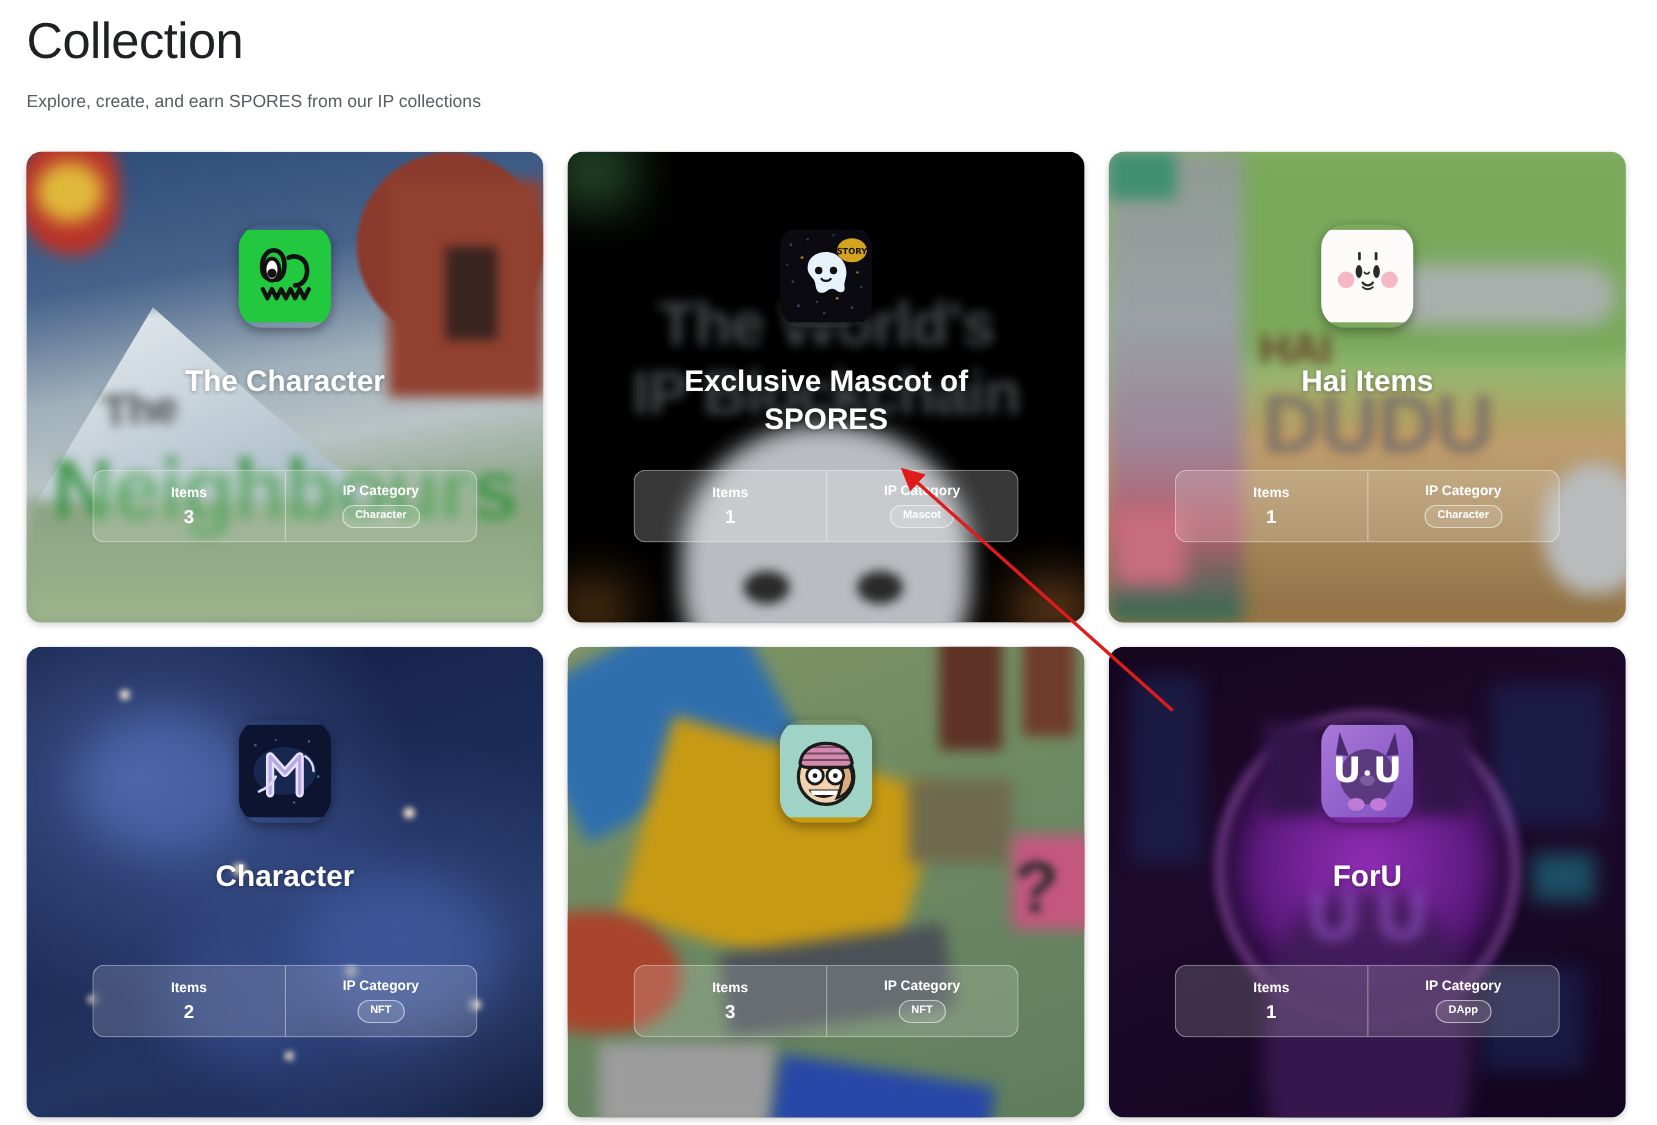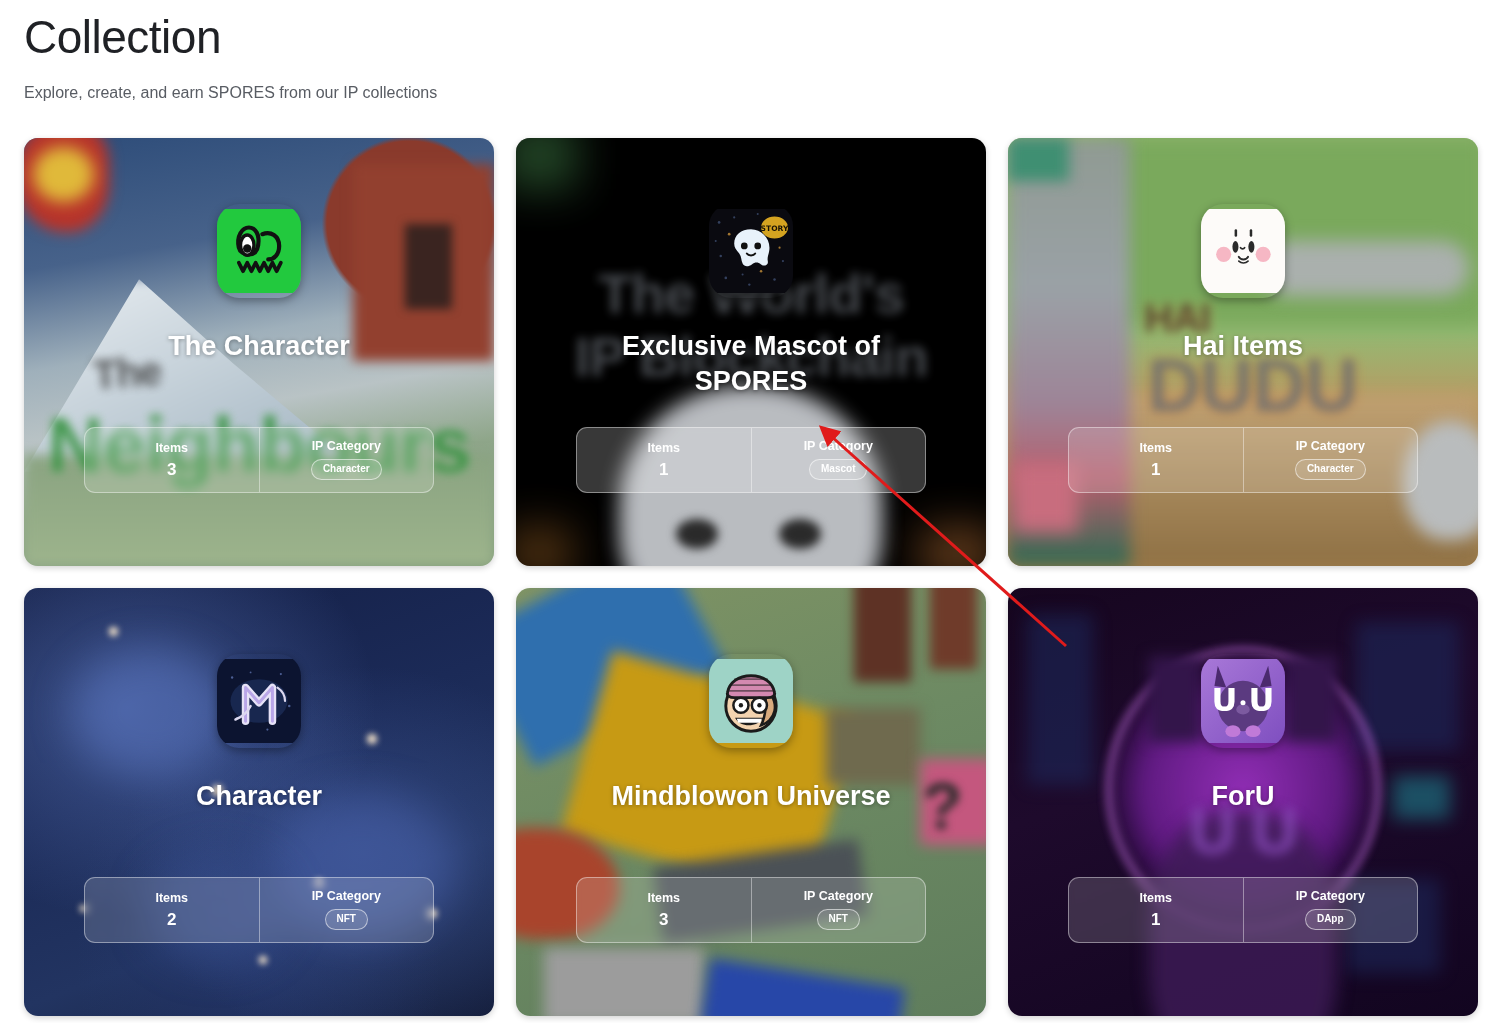--- a/index.html
+++ b/index.html
@@ -437,21 +437,20 @@
             <path d="M22 40c2-12 13-20 28-20s26 8 28 20c1 4-3 6-8 6H30c-5 0-9-2-8-6z" fill="#d489b0" stroke="#1b1b1b" stroke-width="3.5"></path>
             <path d="M24 38h52M26 31h48M30 24h40" stroke="#1b1b1b" stroke-width="2" fill="none" opacity=".55"></path>
             <circle cx="38" cy="55" r="9" fill="#fff" stroke="#1b1b1b" stroke-width="3"></circle>
             <circle cx="60" cy="55" r="9" fill="#fff" stroke="#1b1b1b" stroke-width="3"></circle>
             <circle cx="38" cy="55" r="2.6" fill="#1b1b1b"></circle>
             <circle cx="60" cy="55" r="2.6" fill="#1b1b1b"></circle>
             <path d="M31 70c6 12 26 12 34 0z" fill="#1b1b1b"></path>
             <path d="M33 71h30l-2 5H35z" fill="#fff"></path>
           </svg>
         </div>
-        <div class="card-title">Mindblowon Universe</div>
         <div class="stats">
           <div class="stat">
             <span class="stat-label">Items</span>
             <span class="stat-value">3</span>
           </div>
           <div class="stat">
             <span class="stat-label">IP Category</span>
             <span class="badge">NFT</span>
           </div>
         </div>

